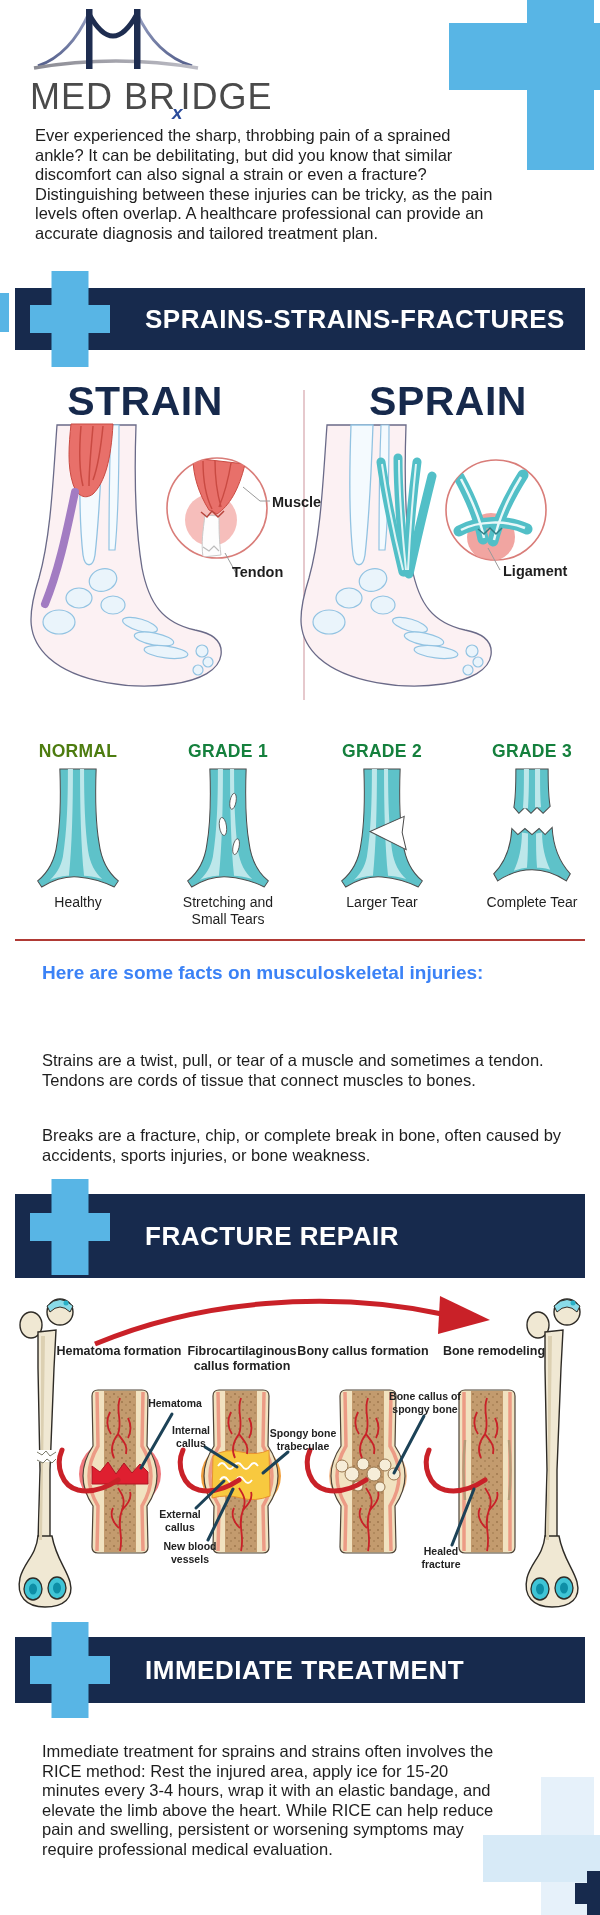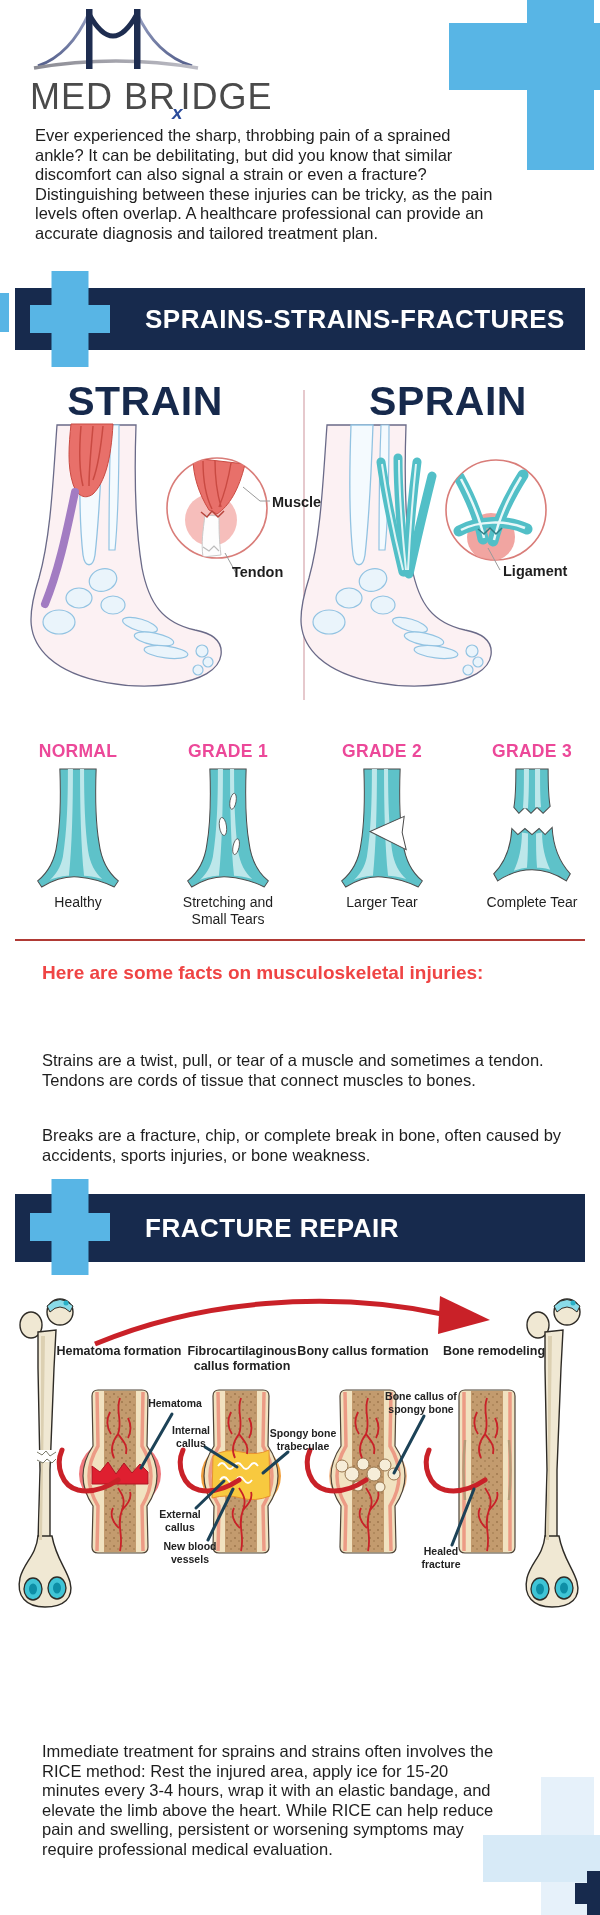--- a/index.html
+++ b/index.html
@@ -11,25 +11,25 @@
   .banner .bar{position:absolute;left:15px;right:15px;top:0;bottom:0;background:#172A4D;}
   .banner .title{position:absolute;left:145px;top:0;bottom:0;display:flex;align-items:center;
     color:#fff;font-size:26px;font-weight:600;letter-spacing:.5px;white-space:nowrap;}
   .cross{position:absolute;width:80px;height:96px;}
   .cross .v{position:absolute;left:50%;transform:translateX(-50%);width:37px;height:100%;background:#58B5E5;}
   .cross .h{position:absolute;top:50%;transform:translateY(-50%);width:100%;height:28px;background:#58B5E5;}
   .para{position:absolute;font-size:16.5px;line-height:19.5px;font-weight:500;color:#1e1e1e;}
   .section-title{position:absolute;font-size:41px;font-weight:800;color:#16294C;letter-spacing:.5px;text-align:center;}
   .anat-label{position:absolute;font-size:14.5px;font-weight:700;color:#1e1e1e;}
   .grade-col{position:absolute;top:741px;width:136px;text-align:center;}
-  .grade-title{font-size:17.5px;font-weight:800;letter-spacing:.3px;color:#ec4899;}
-  .grade-title.navy{color:#ec4899;}
+  .grade-title{font-size:17.5px;font-weight:800;letter-spacing:.3px;color:#15803d;}
+  .grade-title.navy{color:#4d7c0f;}
   .grade-fig{margin:4px auto 2px;display:block;}
   .grade-caption{font-size:14px;line-height:17px;font-weight:500;margin:0 auto;max-width:112px;}
-  .facts-heading{position:absolute;font-size:19px;font-weight:700;color:#ef4444;}
+  .facts-heading{position:absolute;font-size:19px;font-weight:700;color:#3b82f6;}
   .stage-title{position:absolute;font-size:12.5px;line-height:15px;font-weight:600;text-align:center;color:#222;}
   .ann{position:absolute;font-size:10.5px;line-height:13px;font-weight:600;text-align:center;color:#222;}
   .brand{position:absolute;left:30px;top:76px;font-size:36px;font-weight:300;color:#4A4A4A;
          letter-spacing:1px;white-space:nowrap;}
   .brand .rx{display:inline-block;font-size:19px;color:#2A4B9B;transform:translateY(10px);
              margin:0 -3px 0 -4px;font-style:italic;font-weight:600;}
   .divider-v{position:absolute;background:#E6C9CD;}
   .divider-red{position:absolute;background:#B03A35;}
 </style>
 </head>
@@ -209,21 +209,21 @@
       <path d="M60,66 C60,80 63,92 68,103 C62,101 58,101 55,101 C54,90 54,78 54,67 Z" fill="#BDE7EA"></path>
     </svg>
     <div class="grade-caption">Complete Tear</div>
   </div>
 
   <div class="divider-red" style="left:15px;top:939px;width:570px;height:2px;"></div>
   <div class="facts-heading" style="left:42px;top:962px;">Here are some facts on musculoskeletal injuries:</div>
   <div class="para" style="left:42px;top:1051px;width:525px;">Strains are a twist, pull, or tear of a muscle and sometimes a tendon. Tendons are cords of tissue that connect muscles to bones.</div>
   <div class="para" style="left:42px;top:1126px;width:525px;">Breaks are a fracture, chip, or complete break in bone, often caused by accidents, sports injuries, or bone weakness.</div>
 
-  <div class="banner" style="top:1194px;height:68px;">
+  <div class="banner" style="top:1194px;height:84px;">
     <div class="bar"></div>
     <div class="cross" style="left:30px;top:-15px;">
       <div class="v"></div>
         <div class="h"></div>
     </div>
     <div class="title">FRACTURE REPAIR</div>
   </div>
 
   <svg class="abs" style="left:0;top:1280px;" width="600" height="350" viewBox="0 1280 600 350">
     <defs>
@@ -343,23 +343,31 @@
   <div class="stage-title" style="left:54px;top:1344px;width:130px;">Hematoma formation</div>
   <div class="stage-title" style="left:176px;top:1344px;width:132px;">Fibrocartilaginous callus formation</div>
   <div class="stage-title" style="left:297px;top:1344px;width:132px;">Bony callus formation</div>
   <div class="stage-title" style="left:428px;top:1344px;width:132px;">Bone remodeling</div>
 
   <div class="ann" style="left:140px;top:1397px;width:70px;">Hematoma</div>
   <div class="ann" style="left:156px;top:1424px;width:70px;">Internal callus</div>
   <div class="ann" style="left:262px;top:1427px;width:82px;">Spongy bone trabeculae</div>
   <div class="ann" style="left:145px;top:1508px;width:70px;">External callus</div>
   <div class="ann" style="left:152px;top:1540px;width:76px;">New blood vessels</div>
-  <div class="ann" style="left:384px;top:1390px;width:74px;">Bone callus of spongy bone</div>
+  <div class="ann" style="left:384px;top:1390px;width:82px;">Bone callus of spongy bone</div>
   <div class="ann" style="left:411px;top:1545px;width:60px;">Healed fracture</div>
 
+  <div class="banner" style="top:1637px;height:66px;">
+    <div class="bar"></div>
+    <div class="cross" style="left:30px;top:-15px;">
+      <div class="v"></div>
+        <div class="h"></div>
+    </div>
+    <div class="title">IMMEDIATE TREATMENT</div>
+  </div>
 
   <div class="para" style="left:42px;top:1742px;width:458px;">Immediate treatment for sprains and strains often involves the RICE method: Rest the injured area, apply ice for 15-20 minutes every 3-4 hours, wrap it with an elastic bandage, and elevate the limb above the heart. While RICE can help reduce pain and swelling, persistent or worsening symptoms may require professional medical evaluation.</div>
 
   <div class="abs">
     <div class="abs" style="left:517px;top:1777px;width:53px;height:138px;background:#E6F1FA;"></div>
     <div class="abs" style="left:459px;top:1835px;width:141px;height:47px;background:#D7EAF7;"></div>
   </div>
   <div class="abs">
     <div class="abs" style="left:563px;top:1871px;width:30px;height:44px;background:#172A4D;"></div>
     <div class="abs" style="left:551px;top:1883px;width:49px;height:21px;background:#172A4D;"></div>

